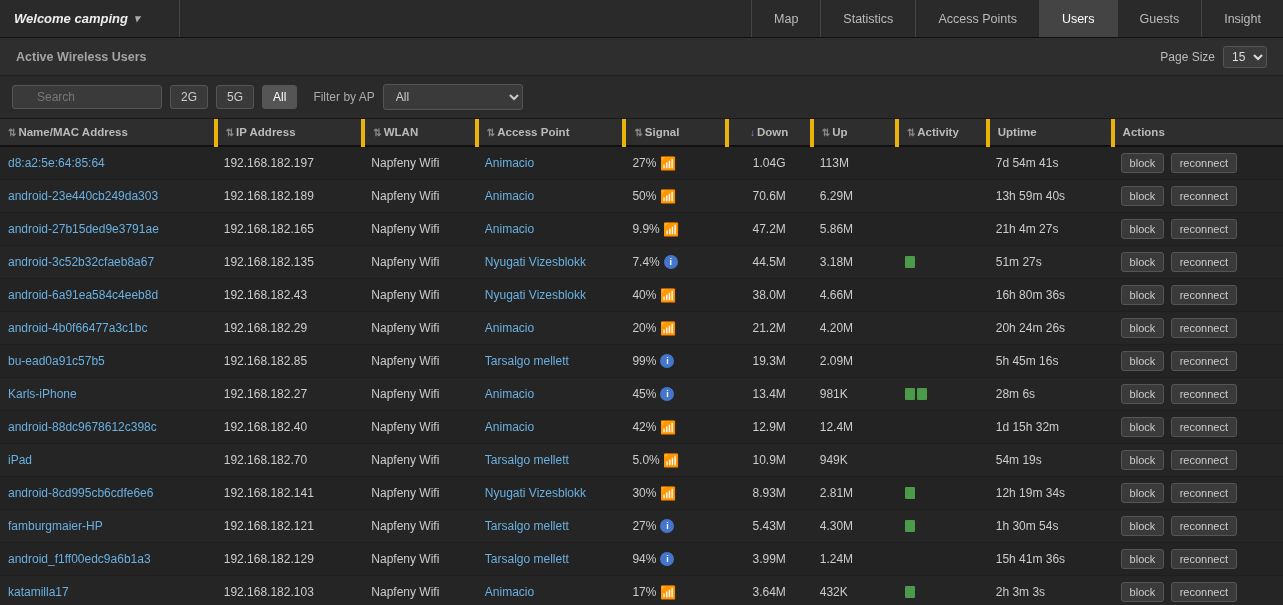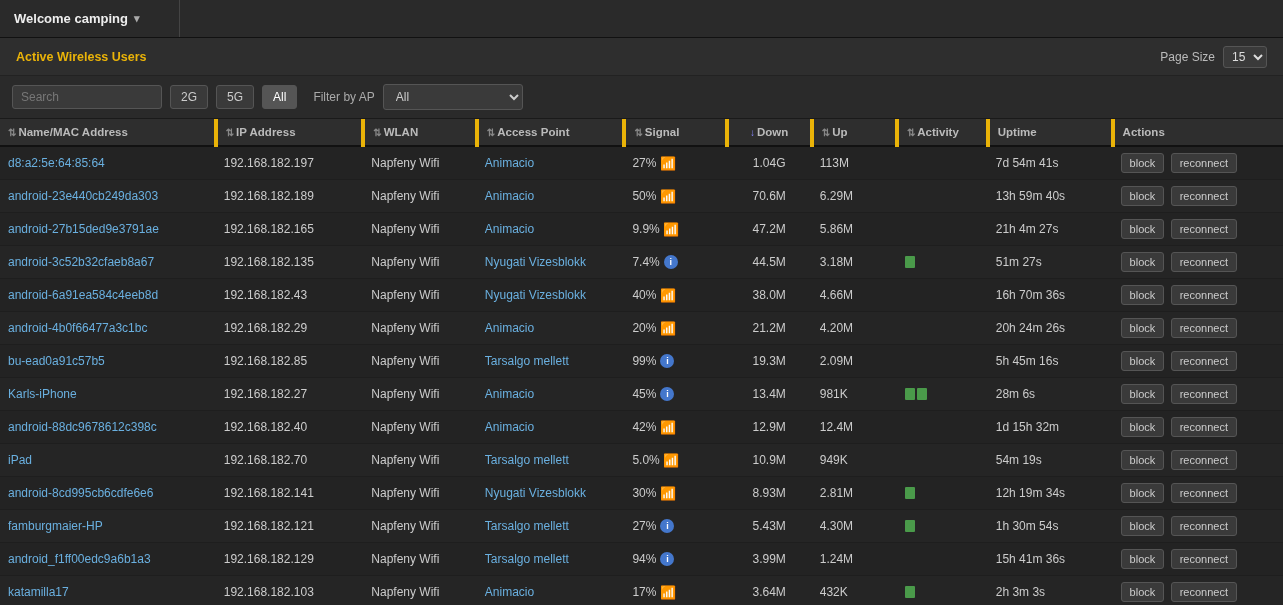--- a/index.html
+++ b/index.html
@@ -25,20 +25,21 @@
       display: flex;
       align-items: center;
       padding: 0 14px;
       color: #eee;
       font-size: 13px;
       font-weight: 600;
       gap: 6px;
       border-right: 1px solid #444;
       height: 100%;
       min-width: 180px;
+      font-style: italic;
     }
     .nav-tabs {
       display: flex;
       margin-left: auto;
       height: 100%;
     }
     .nav-tab {
       display: flex;
       align-items: center;
       padding: 0 22px;
@@ -59,21 +60,21 @@
     .section-header {
       display: flex;
       align-items: center;
       justify-content: space-between;
       background: #2e2e2e;
       padding: 8px 16px;
       border-bottom: 1px solid #222;
       height: 38px;
     }
     .section-title {
-      color: #eab308;
+      color: #a3a3a3;
       font-size: 12.5px;
       font-weight: 600;
     }
     .page-size-container {
       display: flex;
       align-items: center;
       gap: 8px;
       color: #bbb;
       font-size: 12px;
       margin-left: 32px;
@@ -95,21 +96,21 @@
       background: #2a2a2a;
       padding: 8px 12px;
       gap: 8px;
       border-bottom: 1px solid #1a1a1a;
     }
     .search-input {
       background: #3a3a3a;
       border: 1px solid #555;
       border-radius: 3px;
       color: #ccc;
-      padding: 4px 8px;
+      padding: 4px 24px;
       font-size: 12px;
       width: 150px;
       outline: none;
     }
     .search-input::placeholder { color: #777; }
     .filter-btn {
       background: #3a3a3a;
       border: 1px solid #555;
       color: #ccc;
       border-radius: 3px;
@@ -239,20 +240,28 @@
     .col-actions { width: 150px; }
   </style>
 </head>
 <body>
 
 <div class="top-bar">
   <div class="brand">
     <span>Welcome camping</span>
     <span style="color:#aaa;font-size:11px;">▾</span>
   </div>
+  <div class="nav-tabs" id="nav-tabs-container">
+  <div class="nav-tab">Map</div>
+      <div class="nav-tab">Statistics</div>
+      <div class="nav-tab">Access Points</div>
+      <div class="nav-tab active">Users</div>
+      <div class="nav-tab">Guests</div>
+      <div class="nav-tab">Insight</div>
+    </div>
 </div>
 
 <div class="section-header">
   <span class="section-title">Active Wireless Users</span>
   <div class="page-size-container">
     <span>Page Size</span>
     <select class="page-size-select">
       <option>15</option>
       <option>25</option>
       <option>50</option>
@@ -410,21 +419,21 @@
         <div class="signal-cell">
           <span>40%</span>
           <span style="color:#5c5;font-size:13px;">📶</span>
         </div>
       </td>
       <td class="col-down">38.0M</td>
       <td class="col-up">4.66M</td>
       <td class="col-activity">
             <div class="activity-bar"></div>
           </td>
-      <td class="col-uptime">16h 70m 36s</td>
+      <td class="col-uptime">16h 80m 36s</td>
       <td class="col-actions">
         <button class="action-btn">block</button>
         <button class="action-btn">reconnect</button>
       </td>
     </tr>
         <tr>
       <td class="col-name">
         <a class="link-cell">android-4b0f66477a3c1bc</a>
       </td>
       <td class="col-ip">192.168.182.29</td>

